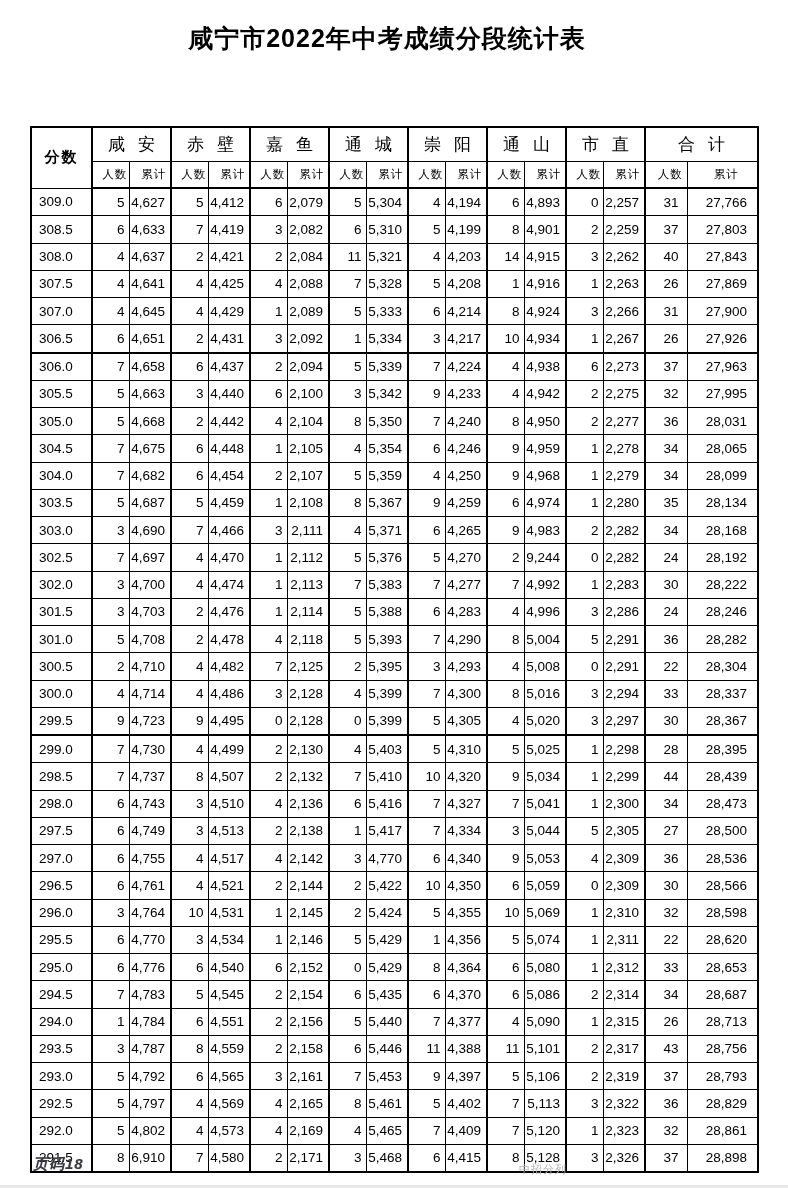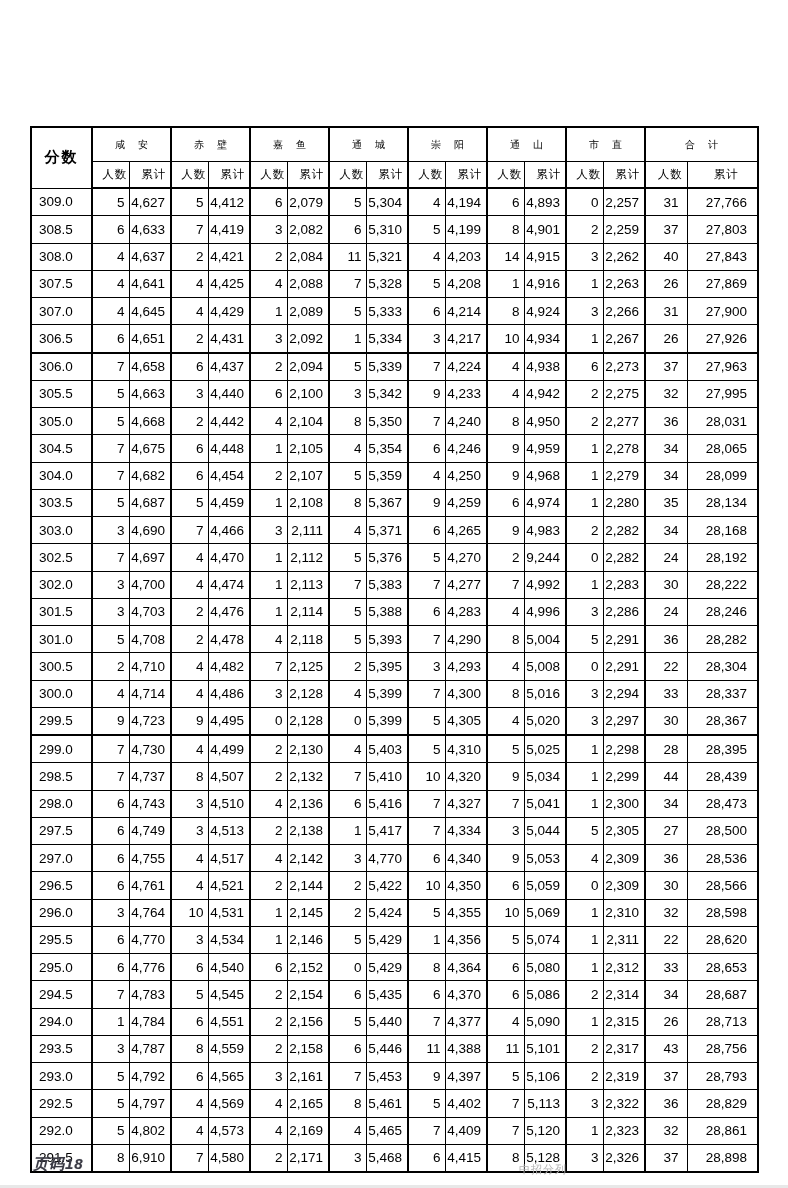--- a/index.html
+++ b/index.html
@@ -20,21 +20,21 @@
     margin-top:44px;
   }
   .stats th, .stats td {
     border:1px solid #000; overflow:hidden; white-space:nowrap;
     padding:0; vertical-align:middle;
   }
   .stats th.grp, .stats td.grp { border-left-width:2px; }
   .stats tr.grow th { height:33px; }
   .stats tr.sub th { height:25px; border-bottom-width:2px; font-weight:normal; font-size:11.5px; letter-spacing:1px;padding-left:8px; }
   .stats th.score-h { font-size:15px; font-weight:bold; letter-spacing:2px; }
-  .stats th.ghead { font-size:10px; font-weight:normal; letter-spacing:13px; padding-left:13px; text-align:center; }
+  .stats th.ghead { font-size:17px; font-weight:normal; letter-spacing:13px; padding-left:13px; text-align:center; }
   .stats td { height:26.25px; font-size:13.5px; }
   .c-score { text-align:left; padding-left:7px !important; }
   .c-count { text-align:right; padding-right:4px !important; }
   .c-cum   { text-align:right; padding-right:5px !important; }
   .c-tcount{ padding-right:8px !important; }
   .c-total { padding-right:10px !important; }
   .stats tr.thickb td { border-bottom-width:2px; }
   .page-num {
     position:absolute; left:33px; top:1155px; font-size:15px;
     font-style:italic; font-weight:bold; color:#3a3a44;
@@ -46,20 +46,21 @@
   }
   .bottom-edge {
     position:absolute; left:0; bottom:0; width:788px; height:3px;
     background:#e8e8e8;
   }
 </style>
 </head>
 <body>
 
 <div class="sheet">
+  <h1 class="title">咸宁市2022年中考成绩分段统计表</h1>
 
   <table class="stats">
     <colgroup>
         <col style="width: 61px;">
         <col style="width: 37px;">
         <col style="width: 42px;">
         <col style="width: 37px;">
         <col style="width: 42px;">
         <col style="width: 37px;">
         <col style="width: 42px;">

